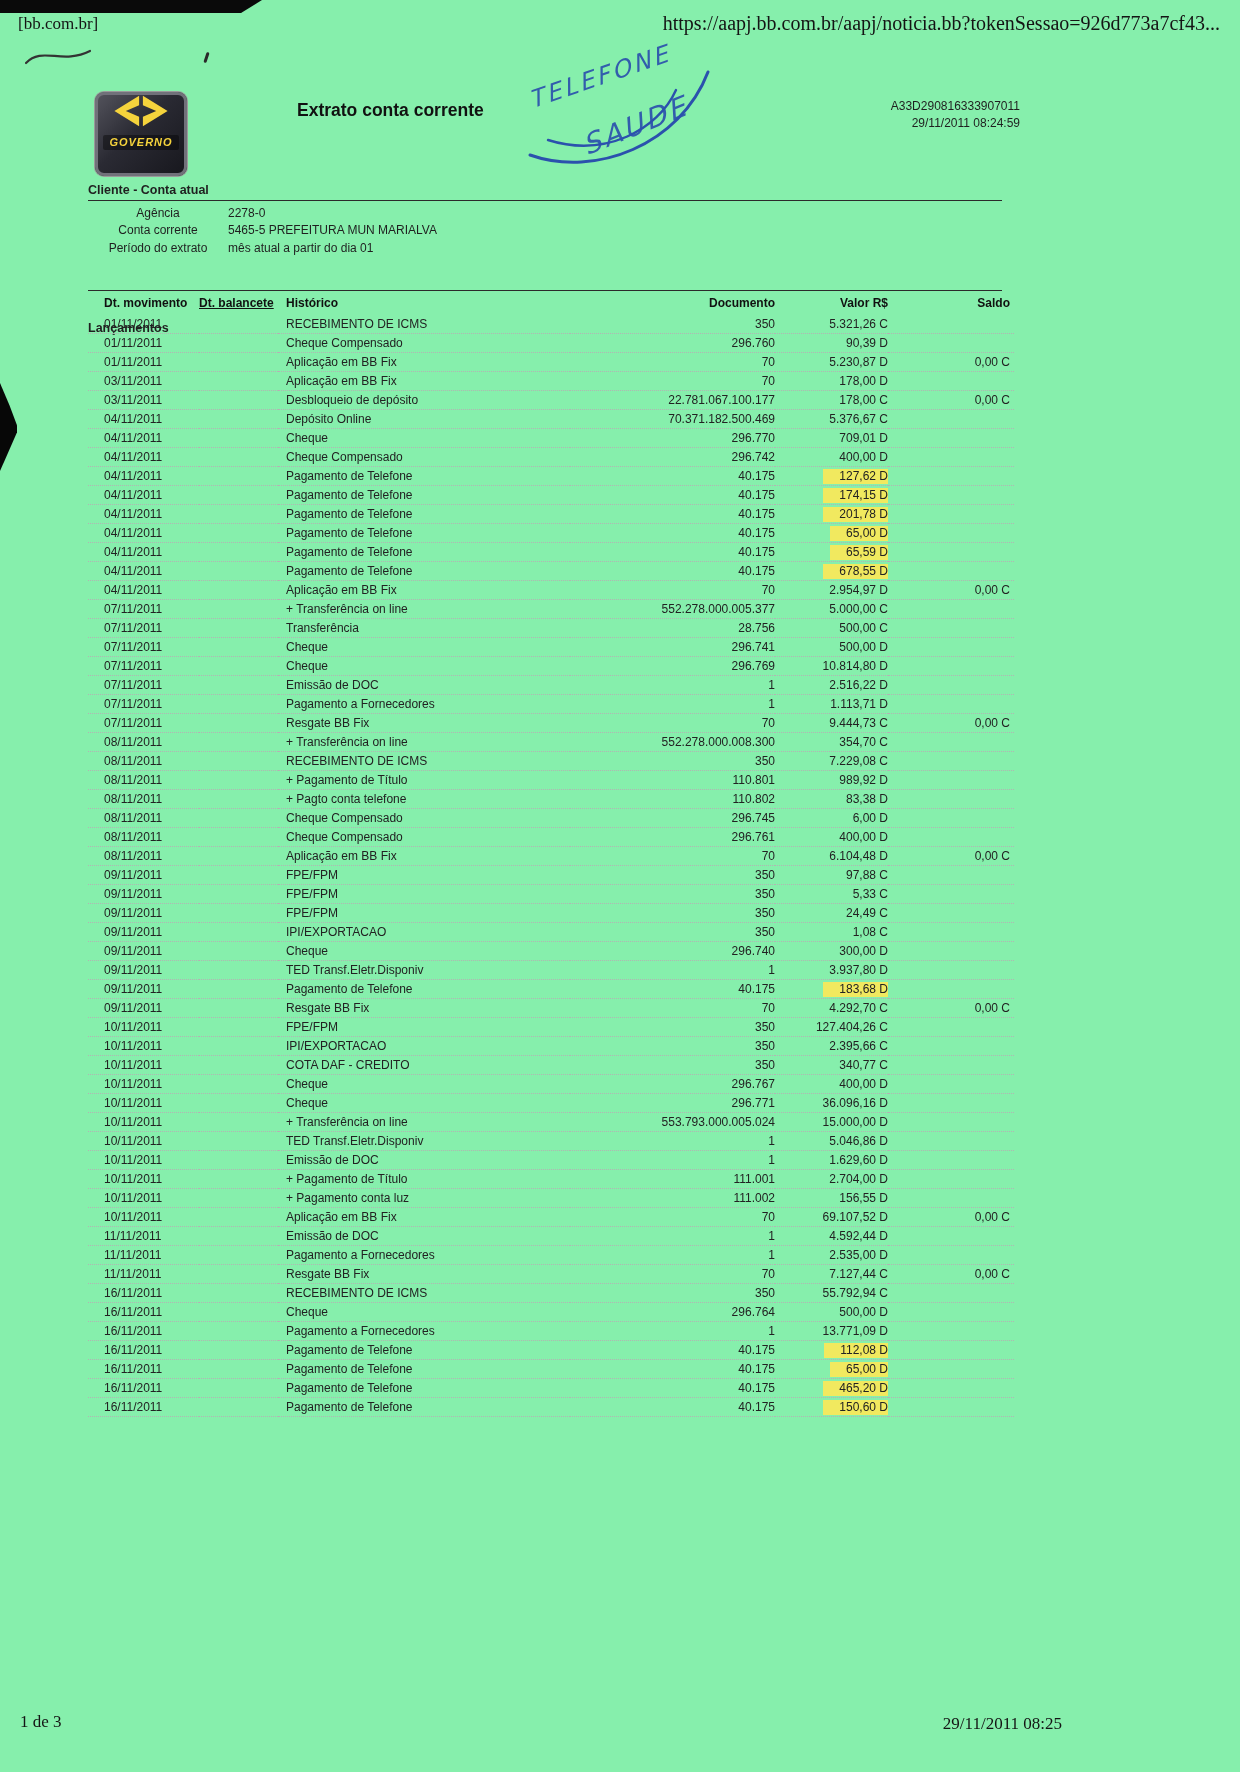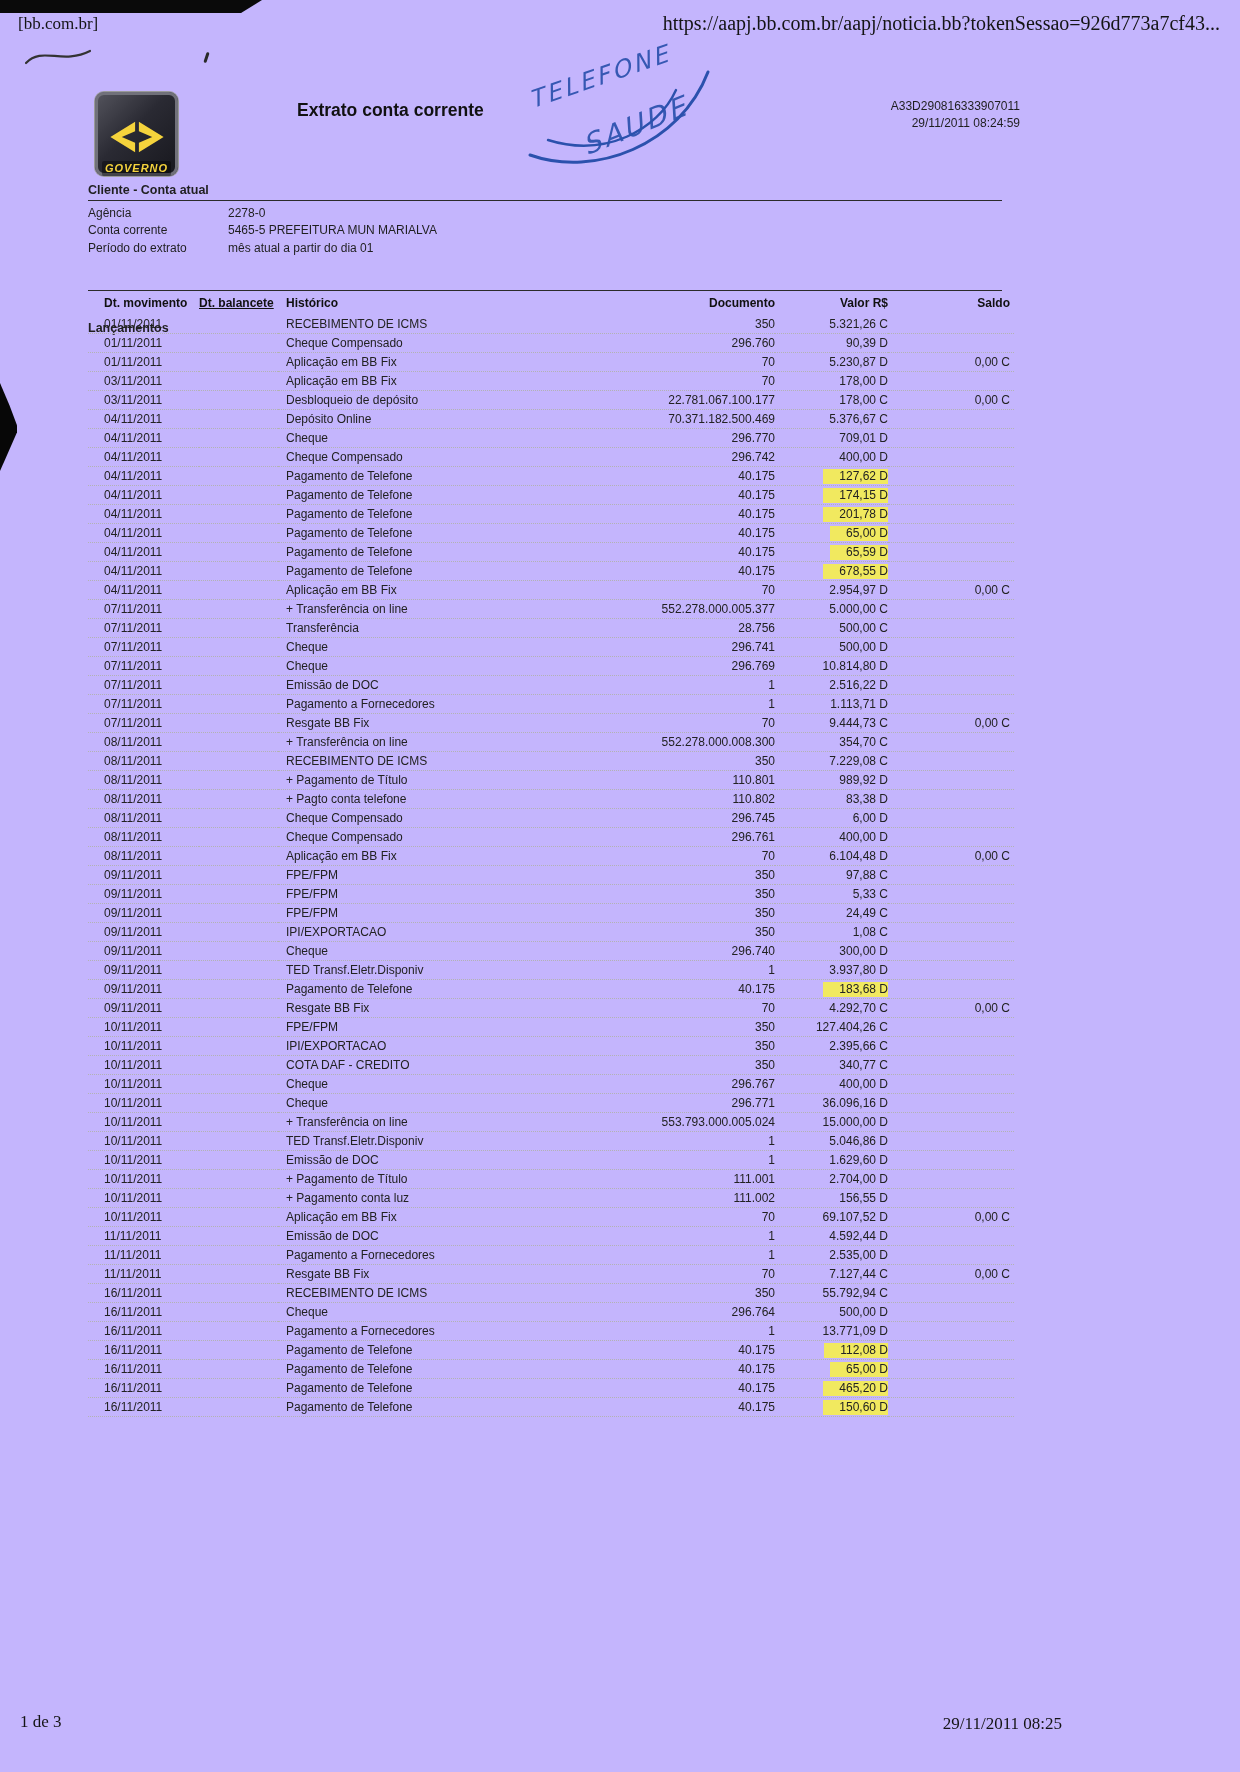--- a/index.html
+++ b/index.html
@@ -1,39 +1,39 @@
 <!DOCTYPE html>
 <html style="--hl: #f1e95f;"><head>
 <meta charset="utf-8">
 <style>
   html,body { margin:0; padding:0; background:#e8e8e8; }
   .page {
     position:relative; width:1240px; height:1772px; margin:0 auto;
-    background:#c4b5fd; overflow:hidden;
+    background:#86efac; overflow:hidden;
     font-family:"Liberation Sans", sans-serif; color:#1f1f1f;
   }
   .serif { font-family:"Liberation Serif", serif; }
 
   
   .art-topbar { position:absolute; left:0; top:0; width:262px; height:13px; background:#0a0a0a;
     clip-path:polygon(0 0,100% 0,92% 100%,0 100%); }
   .art-blob { position:absolute; left:0; top:383px; width:17px; height:88px; background:#070707;
     clip-path:polygon(0 0,55% 25%,100% 48%,100% 56%,50% 78%,0 100%); }
   .art-squiggle { position:absolute; left:24px; top:44px; }
   .art-tick { position:absolute; left:205px; top:52px; width:3px; height:11px; background:#2a2a2a; transform:rotate(18deg); border-radius:2px; }
 
   
   .hdr-left { position:absolute; left:18px; top:14px; font-size:17px; color:#141414; }
   .hdr-url  { position:absolute; right:20px; top:12px; font-size:20px; color:#141414; }
 
   
-  .logo { position:absolute; left:95px; top:92px; width:83px; height:84px; border-radius:9px;
+  .logo { position:absolute; left:95px; top:92px; width:92px; height:84px; border-radius:9px;
     background:linear-gradient(135deg,#55555e 0%,#2a2a33 45%,#17171d 100%);
     box-shadow:inset 0 0 0 3px #71717a, 0 0 0 1px #9a9a9a;
-    display:flex; flex-direction:column; align-items:center; justify-content:flex-end; }
+    display:flex; flex-direction:column; align-items:center; justify-content:flex-start; }
   .logo-band { margin-top:5px; width:82%; text-align:center; color:#f5d33c; font-size:11px; font-weight:bold;
     letter-spacing:1px; font-style:italic; background:rgba(0,0,0,.4); padding:1px 0 2px; border-radius:2px; }
 
   .title { position:absolute; left:297px; top:100px; font-size:17.5px; font-weight:bold; color:#111; }
 
   .doc-code { position:absolute; right:220px; top:99px;  font-size:12px; text-align:left; }
   .doc-dt   { position:absolute; right:220px; top:116px; font-size:12px; text-align:right; }
 
   
   .annotation { position:absolute; left:500px; top:20px; width:280px; height:170px; pointer-events:none; }
@@ -42,21 +42,21 @@
   .ann1 { left:28px; top:42px; font-size:24px; transform:rotate(-19deg) skewX(-8deg); }
   .ann2 { left:82px; top:88px; font-size:28px; transform:rotate(-22deg) skewX(-8deg); }
   .ann-swoosh { position:absolute; left:0; top:0; }
 
   
   .client-title { position:absolute; left:88px; top:183px; font-size:12.5px; font-weight:bold; }
   .rule { position:absolute; left:88px; width:914px; border-top:1.6px solid #2b2b2b; }
   .rule1 { top:200px; } .rule2 { top:290px; }
   .client-fields { position:absolute; left:88px; top:206px; font-size:12px; }
   .cf-row { height:17.4px; }
-  .cf-label { display:inline-block; width:140px; }
+  .cf-label { display:inline-block; width:140px;text-align:center; }
 
   .lanc-title { position:absolute; left:88px; top:273px; font-size:12.5px; font-weight:bold;margin-top:48px; }
 
   
   .tx { position:absolute; left:88px; top:293px; width:914px; border-collapse:collapse; table-layout:fixed; }
   .tx th { font-size:12px; font-weight:bold; padding:3px 0 5px; color:#111; }
   .tx td { font-size:12px; padding:3px 0 2px; line-height:13px; border-bottom:1px dotted #b3b3b3; color:#222;
     white-space:nowrap; overflow:hidden; }
   .c-date { width:95px;  text-align:left;  padding-left:16px !important; }
   .c-bal  { width:79px;  text-align:left;text-decoration:underline; }

